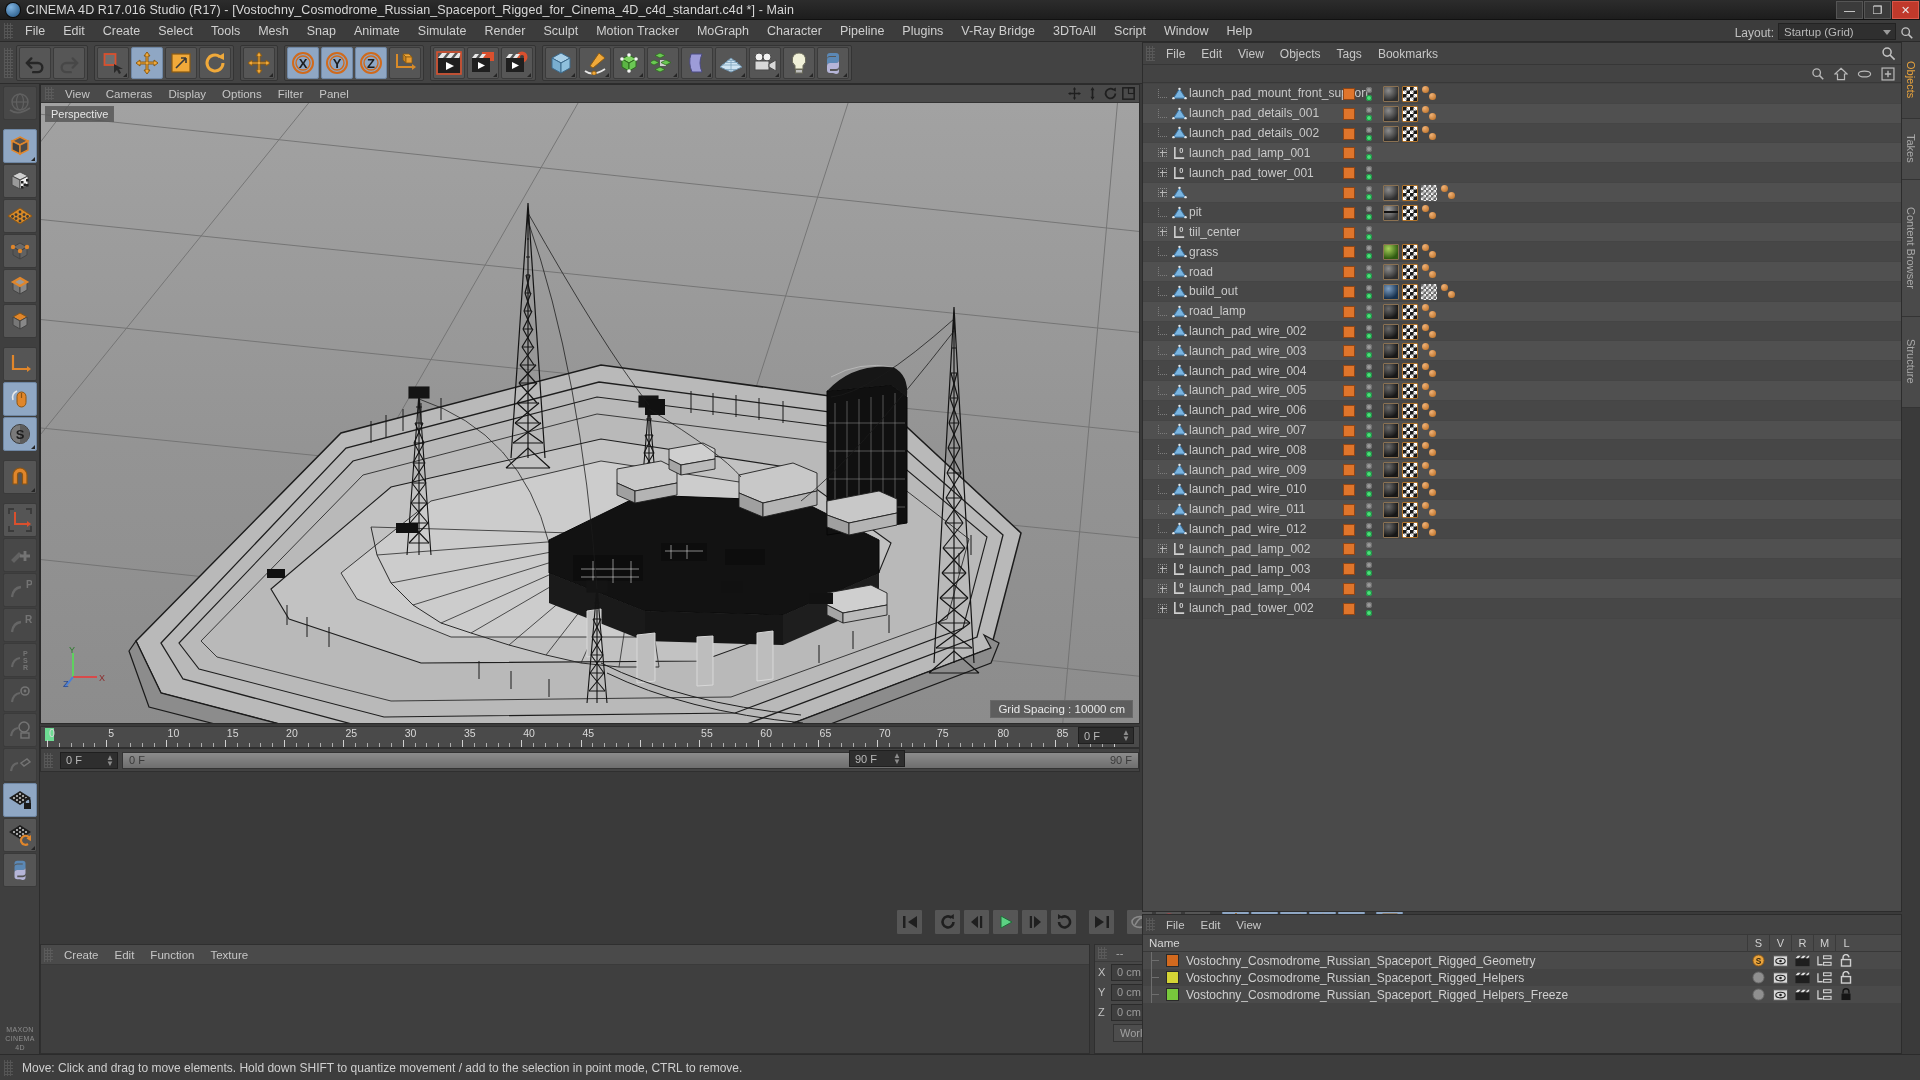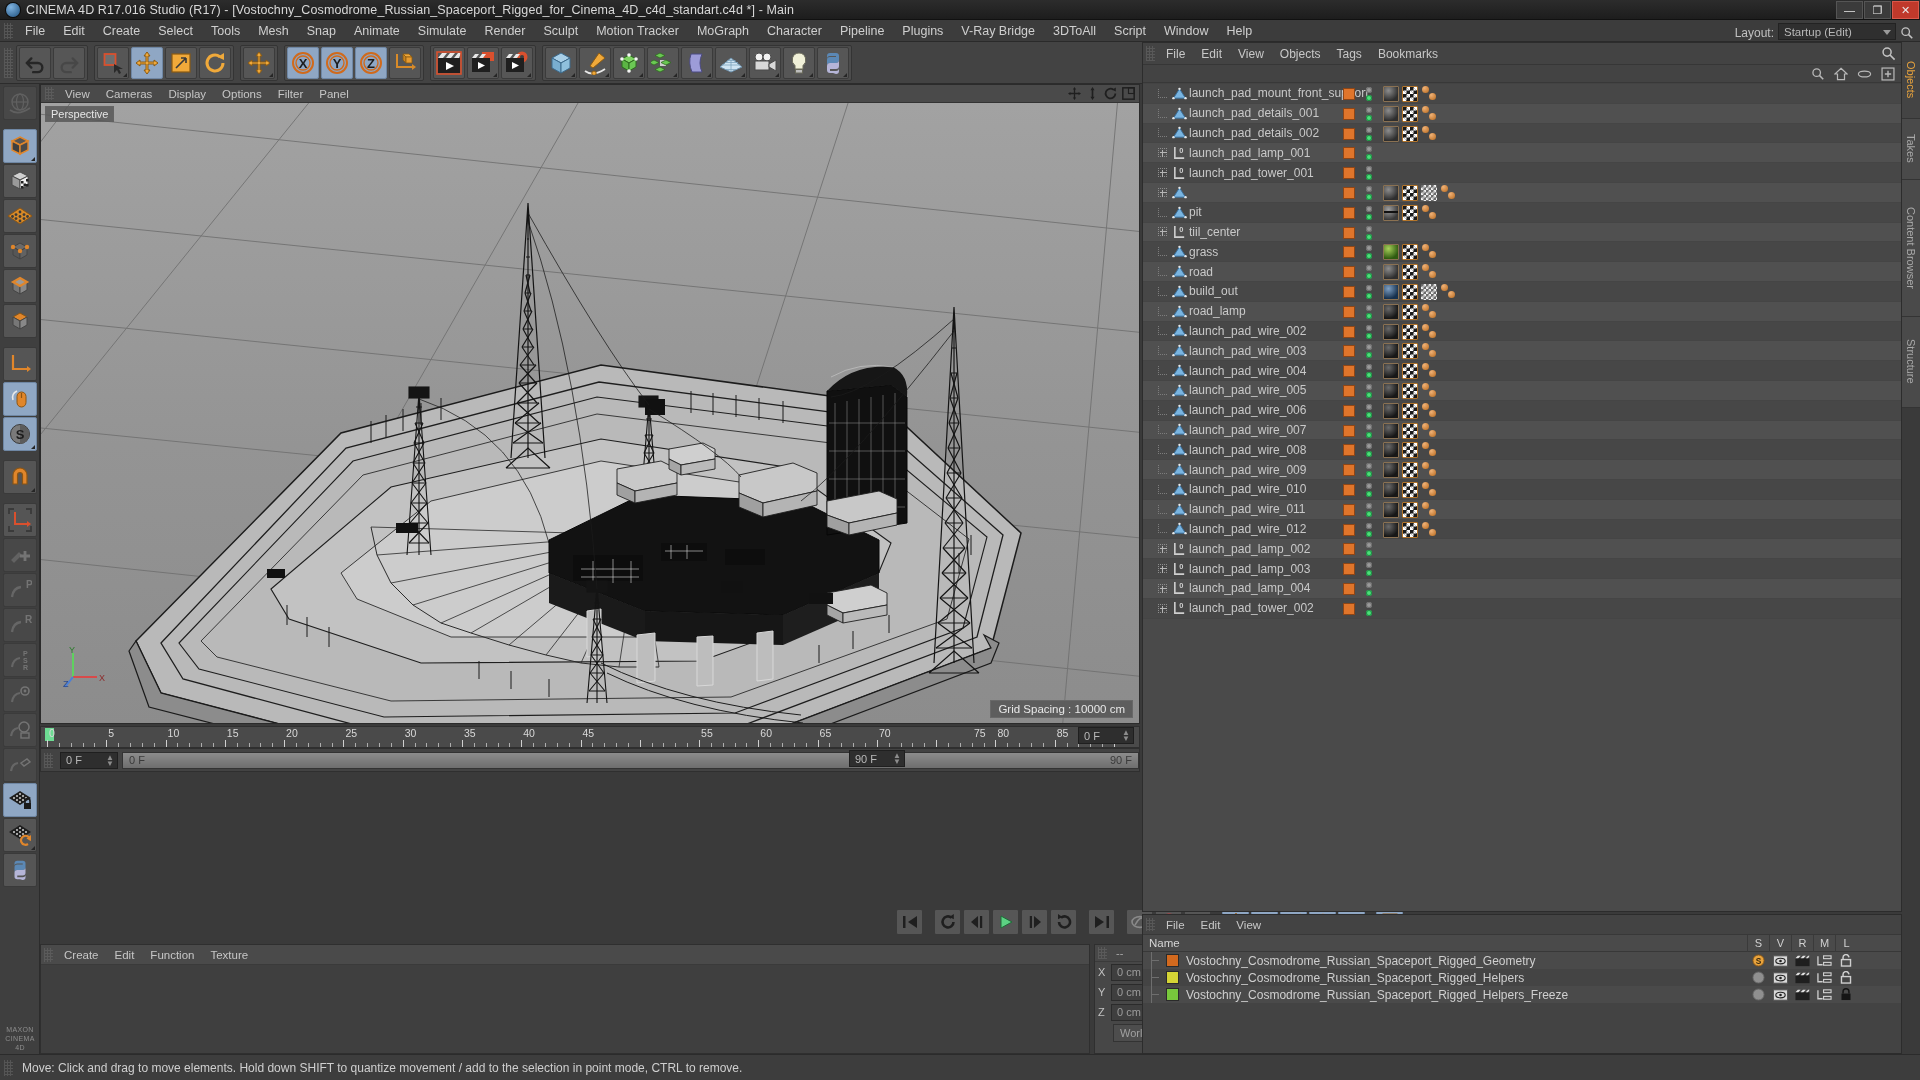--- a/index.html
+++ b/index.html
@@ -250,21 +250,21 @@
     <div class="mi">Plugins</div>
     <div class="mi">V-Ray Bridge</div>
     <div class="mi">3DToAll</div>
     <div class="mi">Script</div>
     <div class="mi">Window</div>
     <div class="mi">Help</div>
   </div>
 <div id="layoutbox">
   <div class="lbl">Layout:</div>
   <div class="sel">
-    <span>Startup (Edit)</span>
+    <span>Startup (Grid)</span>
     <span class="arw"></span>
   </div>
   <svg width="14" height="14" viewBox="0 0 16 16">
     <circle cx="6.5" cy="6.5" r="4.3" fill="none" stroke="#c3c3c3" stroke-width="1.5"></circle>
     <line x1="9.6" y1="9.6" x2="14" y2="14" stroke="#c3c3c3" stroke-width="1.8"></line>
   </svg>
 </div>
 
 <div id="toolbar">
   <div class="grip"></div>
@@ -988,21 +988,21 @@
       <div class="ttick" style="left: 788.467px; top: 16px; height: 5px; opacity: 0.75;"></div>
       <div class="ttick" style="left: 800.322px; top: 16px; height: 5px; opacity: 0.75;"></div>
       <div class="ttick" style="left: 812.178px; top: 16px; height: 5px; opacity: 0.75;"></div>
       <div class="ttick" style="left: 824.033px; top: 16px; height: 5px; opacity: 0.75;"></div>
       <div class="tmark" style="left: 837.889px;">70</div>
       <div class="ttick" style="left: 835.889px; top: 13px; height: 8px;"></div>
       <div class="ttick" style="left: 847.744px; top: 16px; height: 5px; opacity: 0.75;"></div>
       <div class="ttick" style="left: 859.6px; top: 16px; height: 5px; opacity: 0.75;"></div>
       <div class="ttick" style="left: 871.456px; top: 16px; height: 5px; opacity: 0.75;"></div>
       <div class="ttick" style="left: 883.311px; top: 16px; height: 5px; opacity: 0.75;"></div>
-      <div class="tmark" style="left: 933px;">75</div>
+      <div class="tmark" style="left: 896px;">75</div>
       <div class="ttick" style="left: 895.167px; top: 13px; height: 8px;"></div>
       <div class="ttick" style="left: 907.022px; top: 16px; height: 5px; opacity: 0.75;"></div>
       <div class="ttick" style="left: 918.878px; top: 16px; height: 5px; opacity: 0.75;"></div>
       <div class="ttick" style="left: 930.733px; top: 16px; height: 5px; opacity: 0.75;"></div>
       <div class="ttick" style="left: 942.589px; top: 16px; height: 5px; opacity: 0.75;"></div>
       <div class="tmark" style="left: 956.444px;">80</div>
       <div class="ttick" style="left: 954.444px; top: 13px; height: 8px;"></div>
       <div class="ttick" style="left: 966.3px; top: 16px; height: 5px; opacity: 0.75;"></div>
       <div class="ttick" style="left: 978.156px; top: 16px; height: 5px; opacity: 0.75;"></div>
       <div class="ttick" style="left: 990.011px; top: 16px; height: 5px; opacity: 0.75;"></div>

